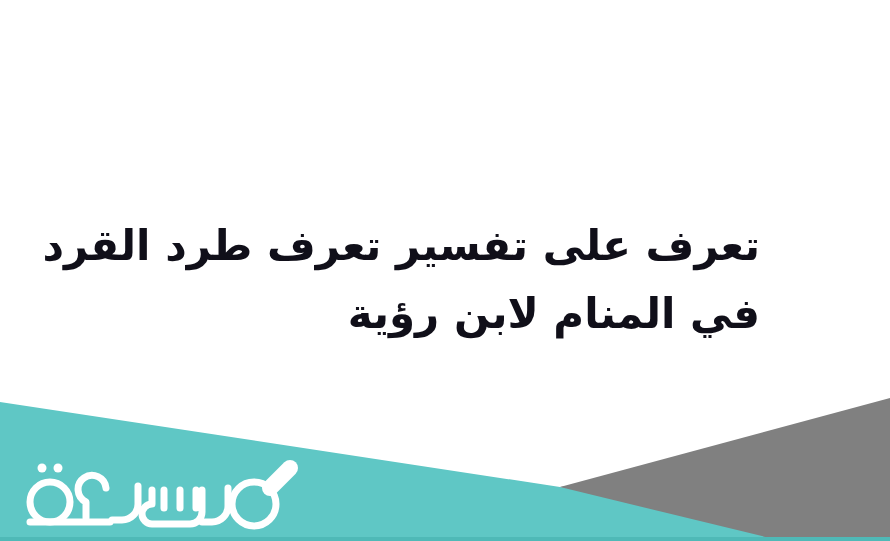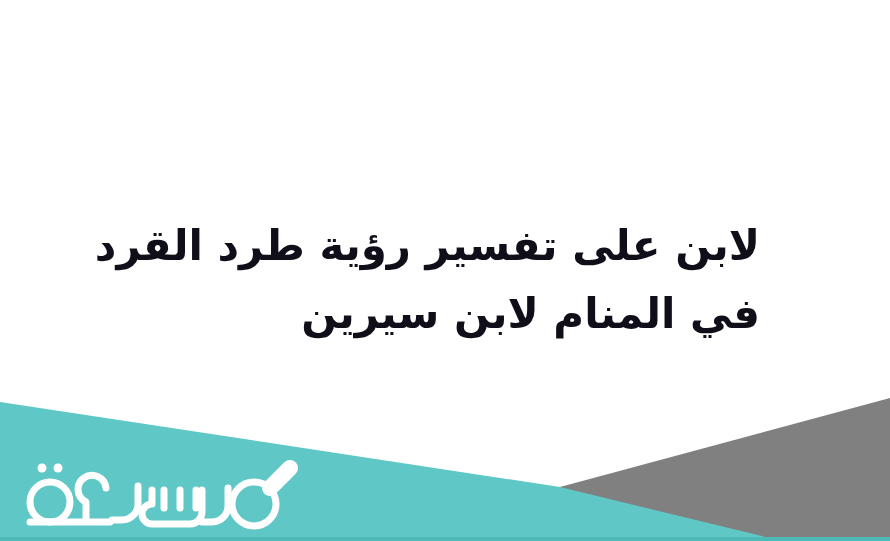--- a/index.html
+++ b/index.html
@@ -55,22 +55,22 @@
     height: 84px;
   }
   .logo svg { display: block; }
 </style>
 </head>
 <body>
 
 <div id="canvas" style="background: rgb(255, 255, 255);">
 
   <div class="title-block" style="color: rgb(16, 15, 25); text-align: right;">
-    <div class="title-line">لابن على تفسير رؤية طرد القرد</div>
-    <div class="title-line">في المنام لابن سيرين</div>
+    <div class="title-line">تعرف على تفسير تعرف طرد القرد</div>
+    <div class="title-line">في المنام لابن رؤية</div>
   </div>
 
   <svg class="shape-layer" viewBox="0 0 890 541" width="890" height="541">
 
     <polygon id="gray-wedge" points="890,398 890,541 820,541 560,487" fill="#808080"></polygon>
 
     <polygon id="teal-band" points="0,402 560,487 890,541 0,541" fill="#5FC7C5"></polygon>
 
     <polygon id="gray-lower" points="560,487 890,440 890,541 782,541" fill="#808080"></polygon>
 

